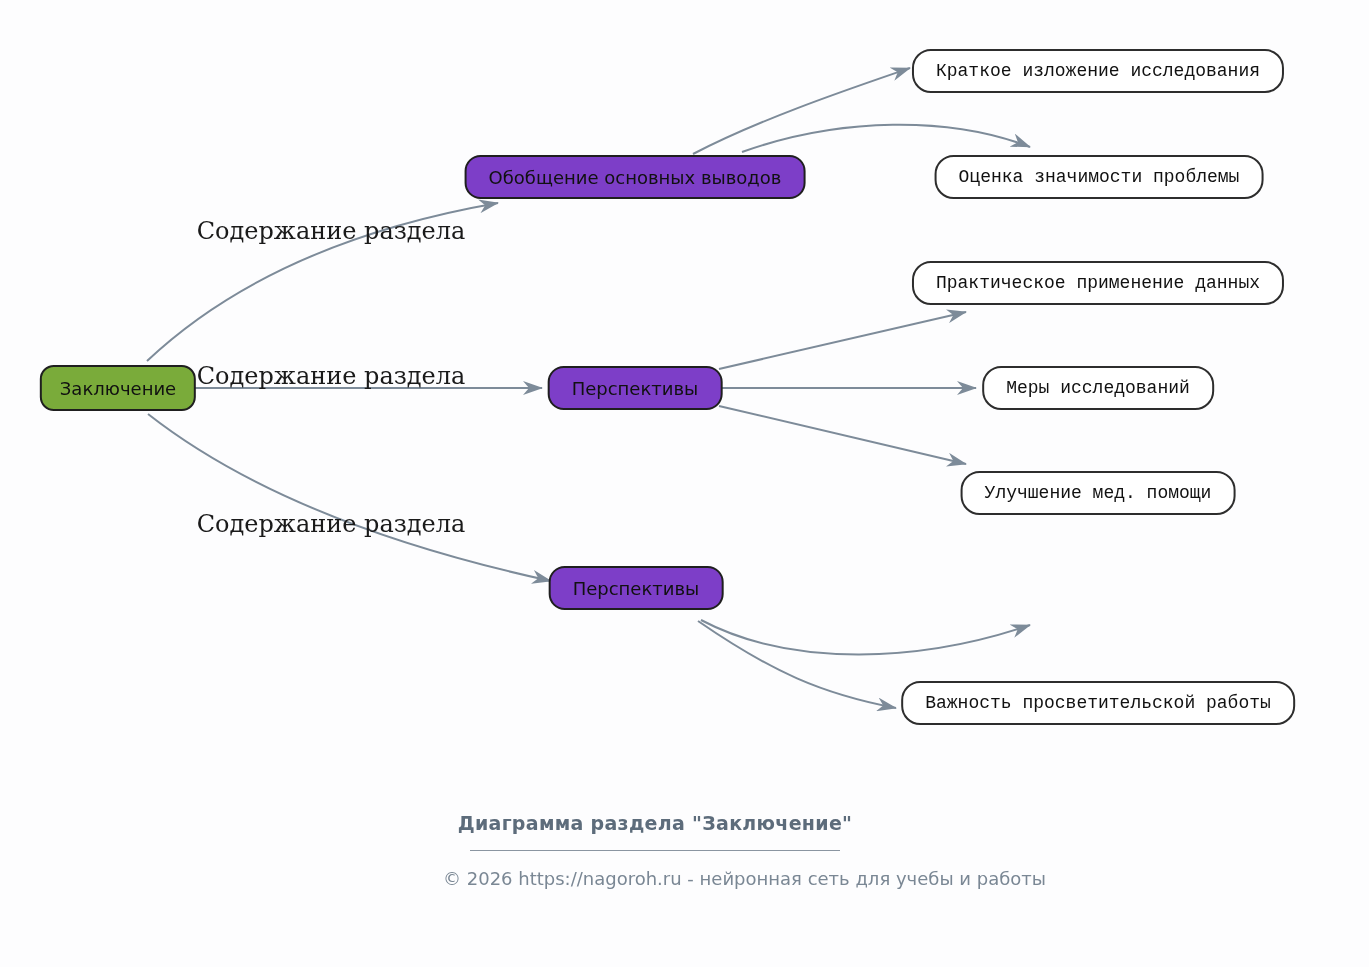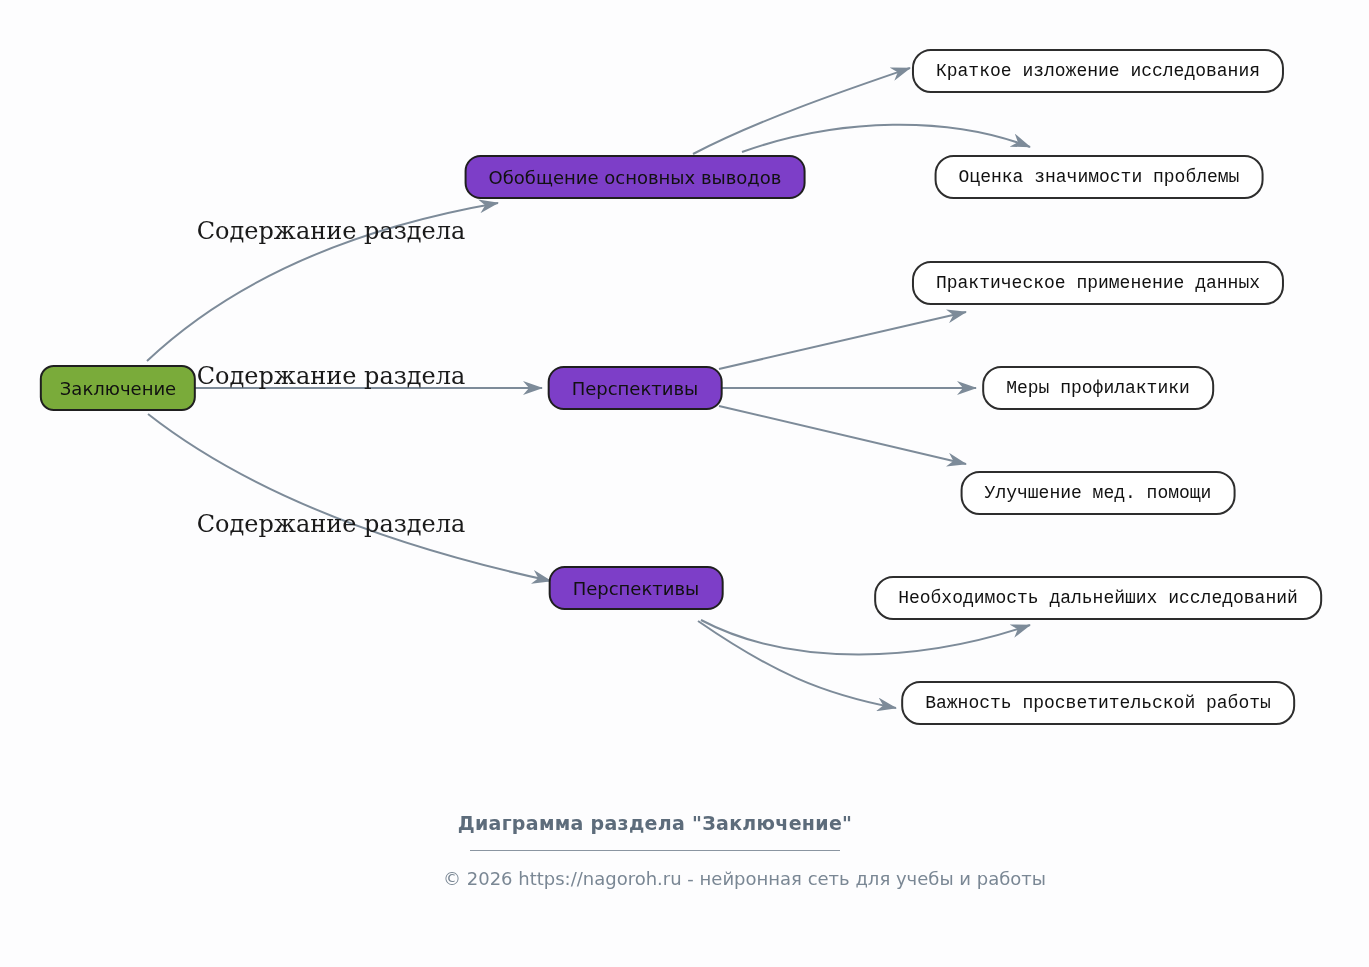--- a/index.html
+++ b/index.html
@@ -103,23 +103,22 @@
 
   <div class="node root" style="left:118px;top:388px">Заключение</div>
 
   <div class="node branch" style="left:635px;top:177px">Обобщение основных выводов</div>
   <div class="node branch" style="left:635px;top:388px">Перспективы</div>
   <div class="node branch" style="left:636px;top:588px">Перспективы</div>
 
   <div class="node leaf" style="left:1098px;top:71px">Краткое изложение исследования</div>
   <div class="node leaf" style="left:1099px;top:177px">Оценка значимости проблемы</div>
   <div class="node leaf" style="left:1098px;top:283px">Практическое применение данных</div>
-  <div class="node leaf" style="left:1098px;top:388px">Меры профилактики</div>
+  <div class="node leaf" style="left:1098px;top:388px">Меры исследований</div>
   <div class="node leaf" style="left:1098px;top:493px">Улучшение мед. помощи</div>
-  <div class="node leaf" style="left:1098px;top:598px">Необходимость дальнейших исследований</div>
   <div class="node leaf" style="left:1098px;top:703px">Важность просветительской работы</div>
 
   <div class="footer">
     <div class="footer-title">Диаграмма раздела "Заключение"</div>
     <div class="footer-rule"></div>
     <div class="footer-copy">© 2026 https://nagoroh.ru - нейронная сеть для учебы и работы</div>
   </div>
 
 </div>
 

